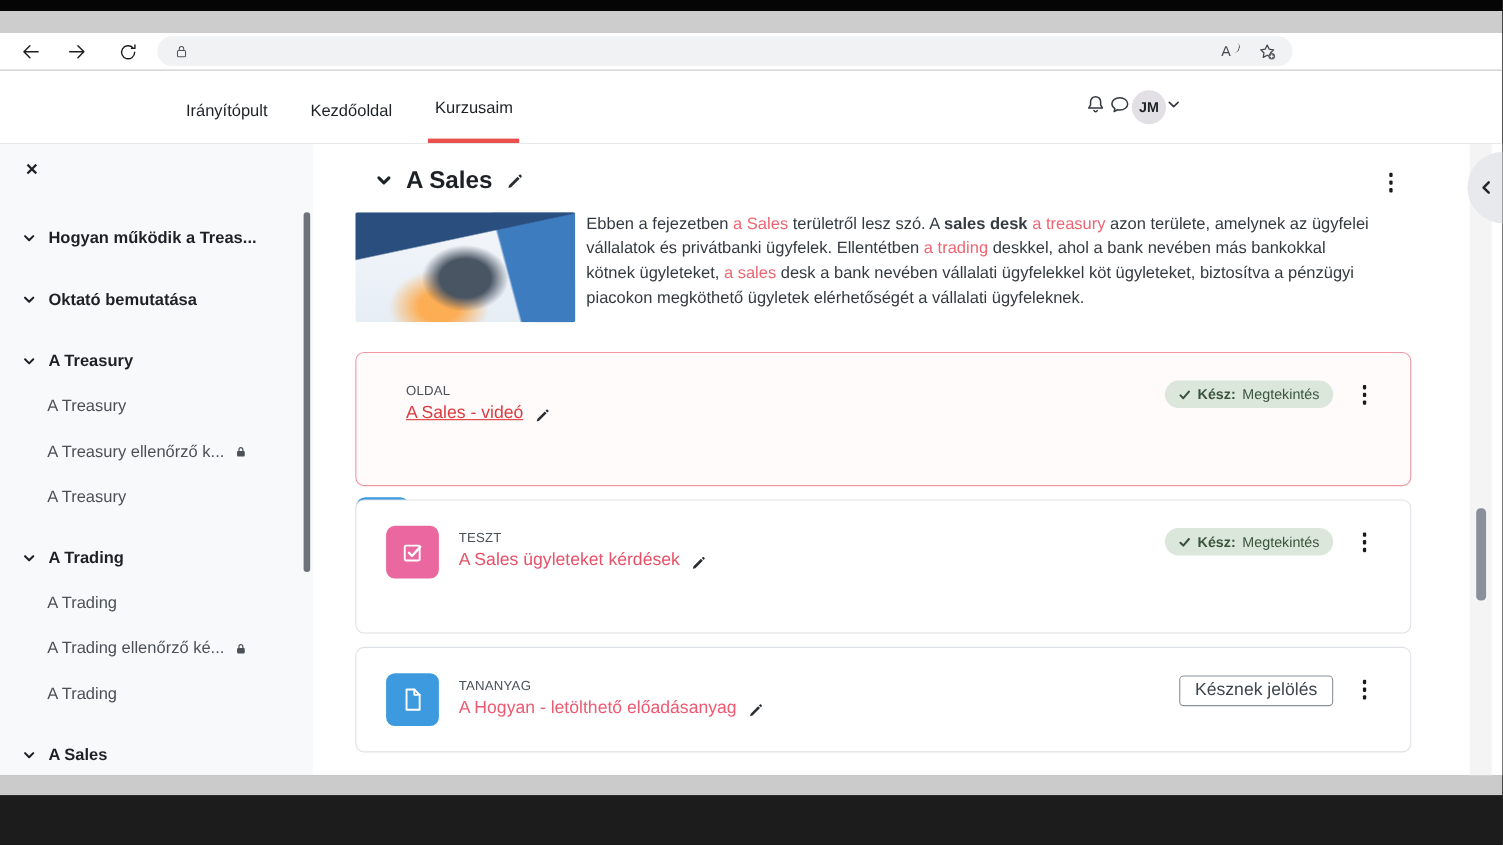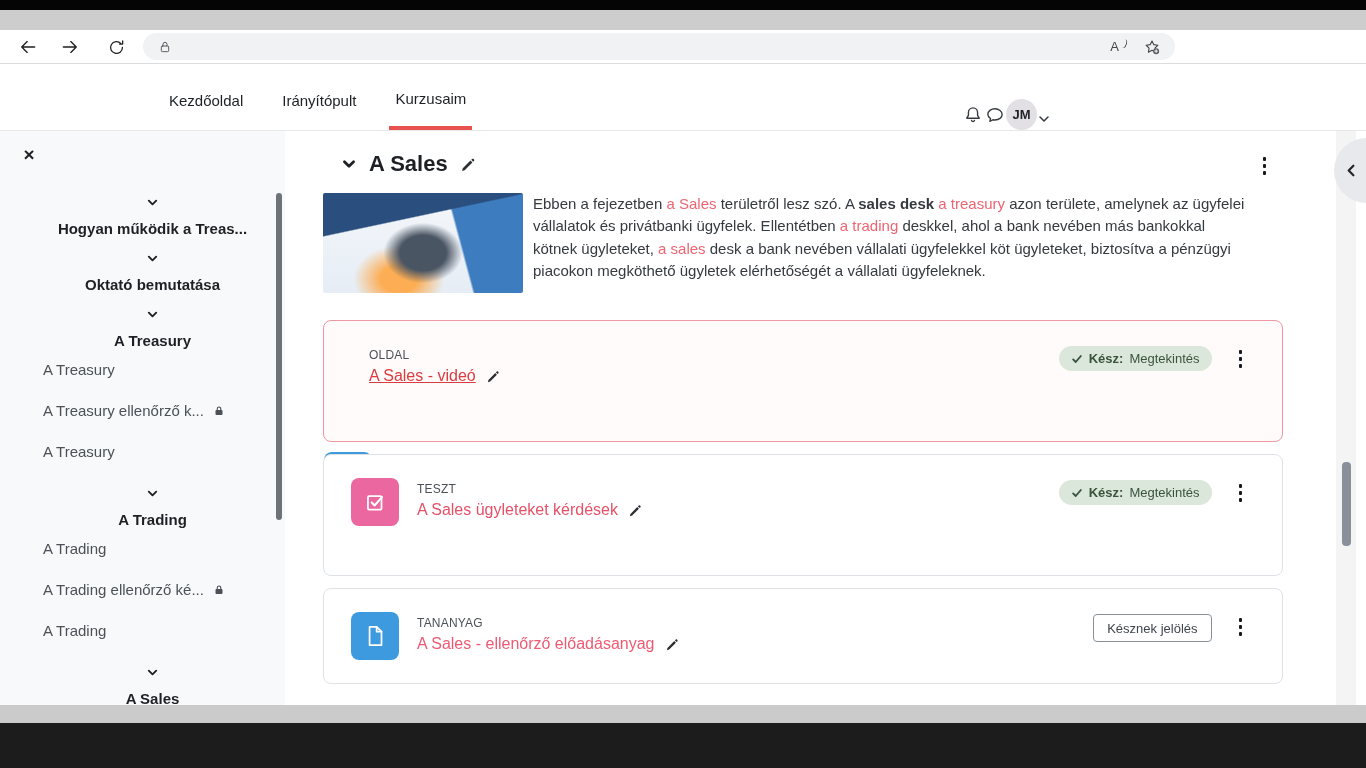--- a/index.html
+++ b/index.html
@@ -21,36 +21,36 @@
   .read-aloud .arc { display:inline-block; width:6px; height:9px; border-right:1.4px solid #44474d; border-radius:0 7px 7px 0 / 0 9px 9px 0; margin:0 0 3px 2px; transform:rotate(18deg); }
 
   
   .appheader { position:absolute; left:0; top:64px; width:1366px; height:67px; background:#fff; border-bottom:1px solid #e8e8e8; }
   .logo { position:absolute; left:17px; top:75px; width:110px; height:50px; }
   .logo .pill { position:absolute; left:0; top:2px; width:25px; height:45px; border:7px solid var(--brand); border-radius:13px; }
   .logo .c { position:absolute; border:6.5px solid var(--brand); border-radius:50%; }
   .header-nav { position:absolute; left:163px; top:0; bottom:0; display:flex; gap:27px; }
   .header-nav .navlink { display:flex; align-items:center; padding:6px 6px 0 6px; font-size:15px; color:#1d2125; cursor:pointer; }
   .header-nav .navlink.active { border-bottom:4px solid var(--brand); padding-bottom:0; }
-  .header-right { position:absolute; left:962px; top:0; height:100%; display:flex; align-items:flex-end; }
+  .header-right { position:absolute; left:985px; top:0; height:100%; display:flex; align-items:center; }
   .hicon svg { stroke:#343a40; stroke-width:1.5; fill:none; stroke-linecap:round; stroke-linejoin:round; }
   .avatar { width:31px; height:31px; border-radius:50%; background:#e2e0e4; color:#1d2125; font-size:13px; font-weight:bold;
             display:flex; align-items:center; justify-content:center; }
   .header-divider { position:absolute; left:1131px; top:76px; height:48px; width:1px; background:#d6d6d6; }
 
   
   .page { position:absolute; left:0; top:131px; width:1366px; height:574px; display:flex; background:#fff; }
 
   
   .sidebar { position:relative; width:285px; height:100%; background:#f8f9fa; flex:none; overflow:hidden; }
   .sidebar-close { position:absolute; left:17px; top:12px; width:24px; height:24px; font-size:19px; font-weight:bold; color:#1d2125;
                    display:flex; align-items:center; justify-content:center; cursor:pointer; }
   .course-index { padding-top:50px; }
   .ci-row { height:41px; display:flex; align-items:center; padding-left:20px; font-size:15px; cursor:pointer; }
-  .ci-row.section { font-weight:bold; color:#1d2125; margin-top:15px; gap:11px;flex-direction:column; }
+  .ci-row.section { font-weight:bold; color:#1d2125; margin-top:15px; gap:11px; }
   .ci-row.item { color:#4b5157; padding-left:43px; gap:9px; }
   .ci-row .chev svg { stroke:#1d2125; stroke-width:2; fill:none; stroke-linecap:round; stroke-linejoin:round; display:block; }
   .lock-ic svg { display:block; }
   .sb-scroll { position:absolute; right:3px; top:62px; width:6px; height:327px; background:#6e737a; border-radius:3px; }
 
   
   .main { position:relative; flex:1; background:#fff; }
   .section-head { display:flex; align-items:center; gap:12px; margin:20px 0 0 56px; }
   .section-head .chev svg { stroke:#1d2125; stroke-width:2.4; fill:none; stroke-linecap:round; stroke-linejoin:round; display:block; cursor:pointer; }
   .section-title { font-size:22px; font-weight:bold; color:#1d2125; }
@@ -77,32 +77,32 @@
   .card { position:relative; background:#fff; border:1px solid #dee2e6; border-radius:8px; padding:23px 0 0 27px; }
   .card.highlight { border-color:#ef97a3; background:#fffbfb; }
   .card-1 { height:122px; } .card-2 { height:122px; } .card-3 { height:96px; }
   .card-row { display:flex; align-items:flex-start; }
   .act-icon { width:48px; height:48px; border-radius:8px; flex:none; display:flex; align-items:center; justify-content:center; }
   .act-icon svg { stroke:#fff; stroke-width:1.6; fill:none; stroke-linecap:round; stroke-linejoin:round; display:block; }
   .act-icon.page, .act-icon.resource { background:var(--icon-blue); }
   .act-icon.quiz { background:var(--icon-pink); }
   .act-body { margin-left:18px; padding-top:4px; }
   .act-type { font-size:12px; color:#495057; letter-spacing:.2px; }
-  .act-title-row { display:flex; align-items:center; gap:10px; margin-top:5px; }
+  .act-title-row { display:flex; align-items:flex-end; gap:10px; margin-top:5px; }
   .act-link { font-size:16px; cursor:pointer; }
   .card-1 .act-link { color:var(--link1); text-decoration:underline; }
   .card-2 .act-link { color:var(--link2); }
   .card-3 .act-link { color:var(--link3); }
   .card-right { position:absolute; right:36px; top:25px; display:flex; align-items:flex-start; gap:23px; }
   .badge-done { height:25px; background:var(--badge-bg); border-radius:13px; display:flex; align-items:center; gap:6px;
                 padding:0 12px; font-size:13px; color:var(--badge-text); cursor:pointer; }
   .badge-done b { font-weight:bold; }
   .badge-done svg { stroke:var(--badge-text); stroke-width:2.2; fill:none; stroke-linecap:round; stroke-linejoin:round; }
   .btn-outline { height:28px; background:#fff; border:1px solid #8b9199; border-radius:4px; padding:0 13px;
-                 font-size:13px; color:#3f464e; font-family:"Liberation Sans",sans-serif; cursor:pointer; }
+                 font-size:16px; color:#3f464e; font-family:"Liberation Sans",sans-serif; cursor:pointer; }
 
   
   .main-scroll-track { position:absolute; right:10px; top:0; width:20px; height:574px; background:#f4f4f5; }
   .main-scroll-thumb { position:absolute; right:15px; top:331px; width:9px; height:84px; background:#8a909a; border-radius:4px; }
   .drawer-toggle { position:absolute; right:-33px; top:7px; width:65px; height:65px; border-radius:50%; background:#e7e9ec;
                    display:flex; align-items:center; padding-left:10px; cursor:pointer; z-index:3; }
   .drawer-toggle svg { stroke:#23272b; stroke-width:2.4; fill:none; stroke-linecap:round; stroke-linejoin:round; }
 
   
   .strip-gray-bottom { position:absolute; left:0; top:705px; width:1366px; height:18px; background:#cbcbcb; }
@@ -154,22 +154,22 @@
   <div class="appheader">
     <div class="logo">
       <span class="pill"></span>
       <span class="c" style="left:30px; top:2px; width:21px; height:21px;"></span>
       <span class="c" style="left:54px; top:2px; width:23px; height:23px;"></span>
       <span class="c" style="left:80px; top:2px; width:23px; height:23px;"></span>
       <span class="c" style="left:52px; top:22px; width:26px; height:26px;"></span>
       <span class="c" style="left:79px; top:22px; width:26px; height:26px;"></span>
     </div>
     <div class="header-nav">
+      <div class="navlink">Irányítópult</div>
       <div class="navlink">Kezdőoldal</div>
-      <div class="navlink">Irányítópult</div>
       <div class="navlink active">Kurzusaim</div>
     </div>
     <div class="header-right">
       <span class="hicon">
         <svg width="22" height="22" viewBox="0 0 24 24">
           <path d="M12 4.2a5 5 0 0 0-5 5v3.2L5.2 15.5h13.6L17 12.4V9.2a5 5 0 0 0-5-5zM10.4 18a1.7 1.7 0 0 0 3.2 0"></path>
         </svg>
       </span>
       <span class="hicon">
         <svg width="22" height="22" viewBox="0 0 24 24">
@@ -374,21 +374,21 @@
           <div class="card-row">
             <div class="act-icon resource">
               <svg width="26" height="26" viewBox="0 0 24 24">
                 <path d="M7 3.5h6.5L18 8v12.5H7z"></path>
                   <path d="M13.5 3.5V8H18"></path>
               </svg>
             </div>
             <div class="act-body">
               <div class="act-type">TANANYAG</div>
               <div class="act-title-row">
-                <span class="act-link">A Sales - ellenőrző előadásanyag</span>
+                <span class="act-link">A Hogyan - letölthető előadásanyag</span>
                 <span class="pencil">
                   <svg width="15" height="15" viewBox="0 0 24 24">
                       <path d="M3 21l.9-3.6L14.8 6.5l2.7 2.7L6.6 20.1 3 21zM15.9 5.4l2.7 2.7 1.3-1.3c.5-.5.5-1.4 0-1.9l-.8-.8c-.5-.5-1.4-.5-1.9 0l-1.3 1.3z"></path>
                     </svg>
                 </span>
               </div>
             </div>
           </div>
           <div class="card-right">
             <button class="btn-outline">Késznek jelölés</button>

